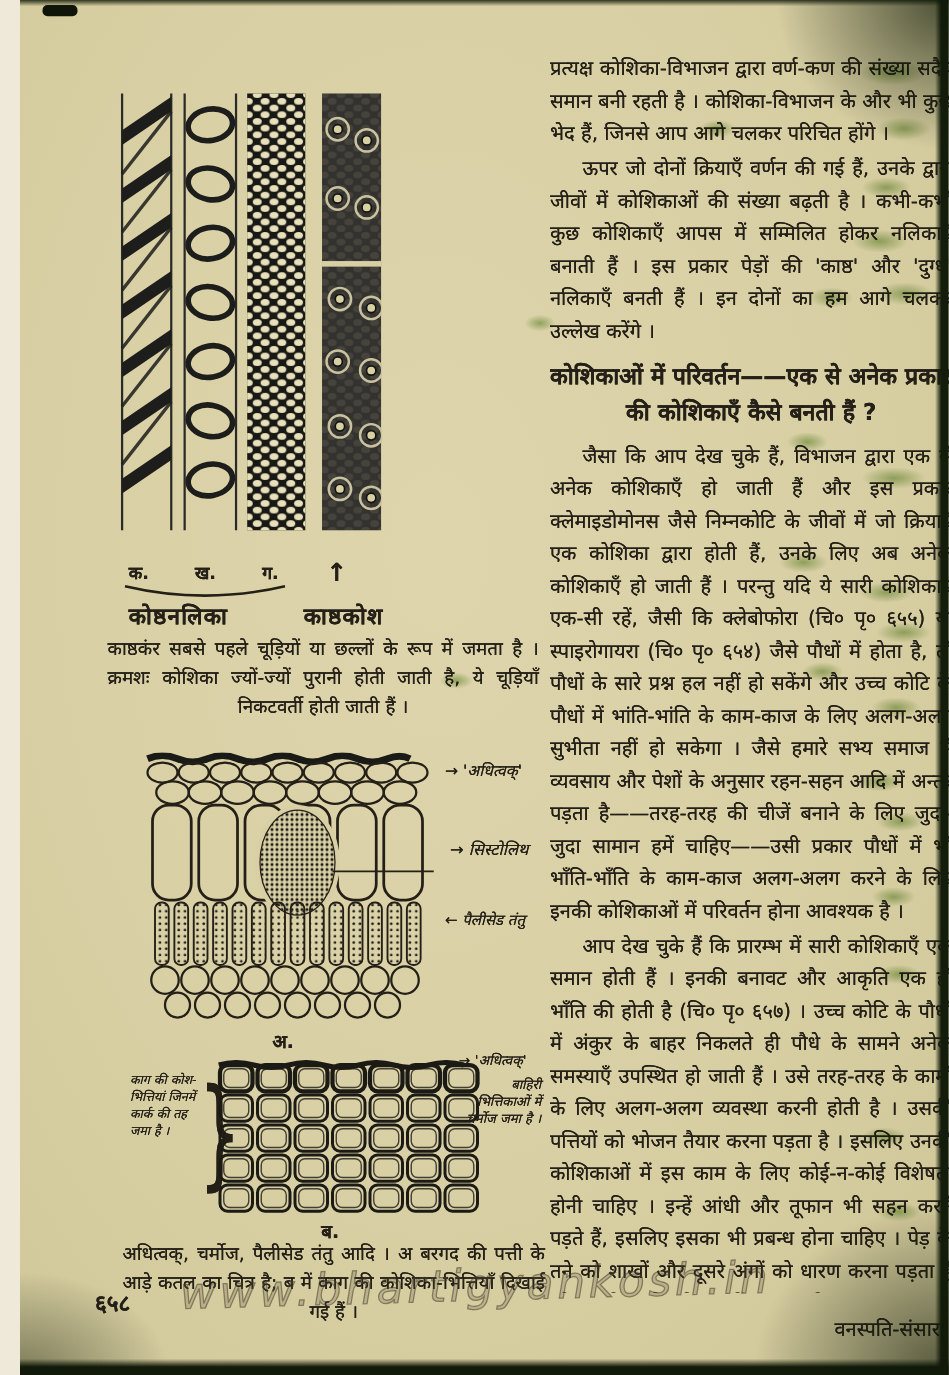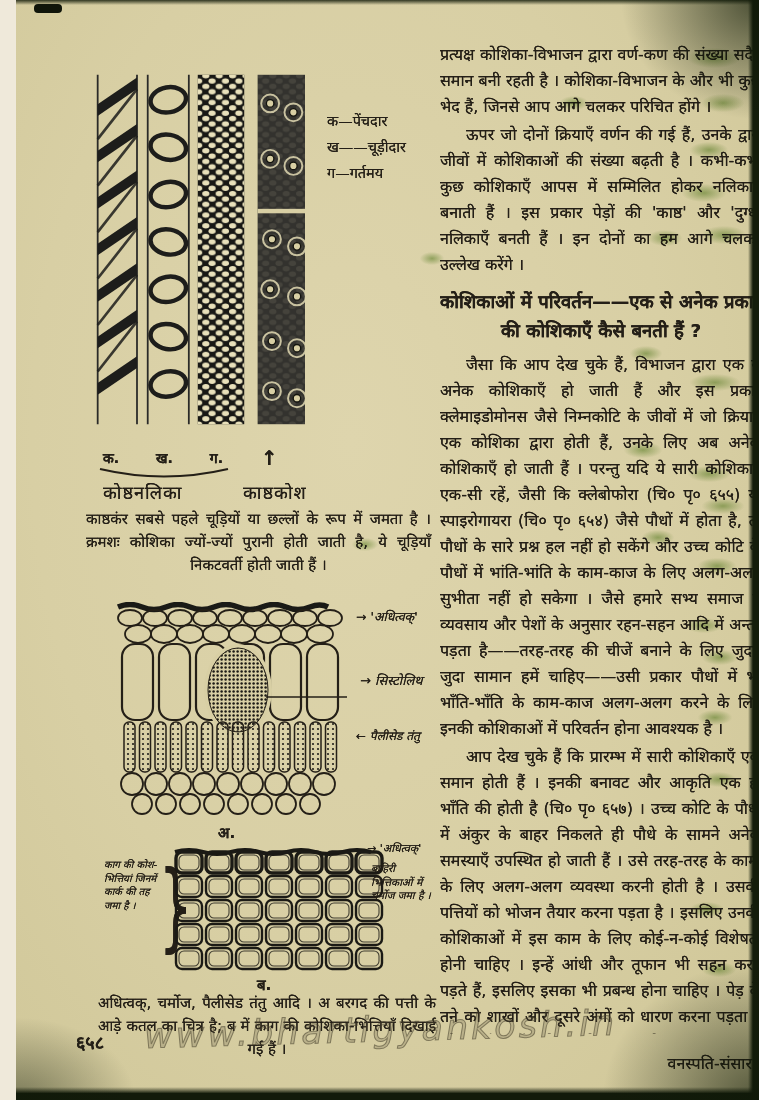--- a/index.html
+++ b/index.html
@@ -27,21 +27,21 @@
   .corner-bl{position:absolute;left:0;bottom:0;width:130px;height:90px;
     background:radial-gradient(ellipse at bottom left,rgba(15,25,8,.45),rgba(15,25,8,0) 65%);}
   .ink{color:#241f17;text-shadow:0 0 .4px currentColor;}
   .rcol{position:absolute;left:424px;top:42px;width:322px;height:992px;overflow:hidden;}
   .rcol p{margin:0 0 2px 0;font-size:16px;line-height:26px;text-align:justify;}
   .indent{text-indent:26px;}
   .heading{font-weight:bold;font-size:18.5px;line-height:29px;margin:9px 0 7px 0;}
   .heading .h2{display:block;text-align:center;}
   .caption{font-size:15px;line-height:23px;text-align:justify;text-align-last:center;}
   .legend{font-size:14.5px;line-height:26px;white-space:nowrap;}
-  .figname{font-size:18px;font-weight:normal;letter-spacing:1px;}
+  .figname{font-size:18px;font-weight:bold;letter-spacing:1px;}
   .letters{display:flex;justify-content:space-between;font-size:14px;font-weight:bold;}
   .handlbl{font-size:11px;line-height:13.5px;font-style:italic;}
   .gm{position:absolute;pointer-events:none;mix-blend-mode:multiply;
     background:radial-gradient(ellipse,rgba(110,156,63,.6),rgba(110,156,63,0) 72%);}
   .watermark{
     position:absolute;left:128px;top:1008px;width:575px;
     font-size:35px;font-style:italic;letter-spacing:3px;white-space:nowrap;
     color:rgba(85,78,58,.22);-webkit-text-stroke:1px rgba(70,64,44,.55);
     transform:rotate(-1.6deg);pointer-events:none;
   }
@@ -110,25 +110,20 @@
           <use href="#pit" x="198" y="186"></use>
           <use href="#pit" x="226" y="194"></use>
           <use href="#pit" x="196" y="242"></use>
           <use href="#pit" x="226" y="250"></use>
           <use href="#pit" x="198" y="300"></use>
           <use href="#pit" x="226" y="308"></use>
           <use href="#pit" x="198" y="356"></use>
           <use href="#pit" x="226" y="364"></use>
         </g>
     </svg>
-    <div class="legend ink" style="position:absolute;left:272px;top:60px;">
-      <div>क—पेंचदार</div>
-      <div>ख——चूड़ीदार</div>
-      <div>ग—गर्तमय</div>
-    </div>
     <div class="letters ink" style="position:absolute;left:48px;top:400px;width:120px;">
       <span>क.</span>
       <span>ख.</span>
       <span>ग.</span>
     </div>
     <svg width="135" height="16" viewBox="0 0 135 16" style="position:absolute;left:42px;top:418px;">
       <path d="M3,3 Q67,18 131,3" stroke="#241f17" stroke-width="2" fill="none"></path>
     </svg>
     <div class="ink" style="position:absolute;left:206px;top:398px;font-size:20px;font-weight:bold;">↑</div>
     <div class="figname ink" style="position:absolute;left:48px;top:432px;">कोष्ठनलिका</div>
@@ -286,21 +281,21 @@
           <rect x="96" y="103" width="20" height="15" rx="5" fill="none" stroke="#1b1a15" stroke-width="1.1" opacity="0.8"></rect>
           <rect x="123" y="100" width="26" height="21" rx="6" fill="none" stroke="#1b1a15" stroke-width="2.4"></rect>
           <rect x="126" y="103" width="20" height="15" rx="5" fill="none" stroke="#1b1a15" stroke-width="1.1" opacity="0.8"></rect>
           <rect x="153" y="100" width="26" height="21" rx="6" fill="none" stroke="#1b1a15" stroke-width="2.4"></rect>
           <rect x="156" y="103" width="20" height="15" rx="5" fill="none" stroke="#1b1a15" stroke-width="1.1" opacity="0.8"></rect>
           <rect x="183" y="100" width="26" height="21" rx="6" fill="none" stroke="#1b1a15" stroke-width="2.4"></rect>
           <rect x="186" y="103" width="20" height="15" rx="5" fill="none" stroke="#1b1a15" stroke-width="1.1" opacity="0.8"></rect>
         </g>
     </svg>
     <div class="handlbl ink" style="position:absolute;left:296px;top:0px;font-size:11px;">→ 'अधित्वक्'</div>
-    <div class="handlbl ink" style="position:absolute;left:300px;top:20px;width:62px;font-size:10.5px;">बाहिरी भित्तिकाओं में चर्मोज जमा है ।</div>
+    <div class="handlbl ink" style="position:absolute;left:300px;top:20px;width:62px;font-size:10.5px;text-align:right;">बाहिरी भित्तिकाओं में चर्मोज जमा है ।</div>
     <div class="ink" style="position:absolute;left:186px;top:132px;font-size:15px;font-weight:bold;">ब.</div>
   </div>
 
   <div class="caption ink" style="position:absolute;left:82px;top:992px;width:338px;">अधित्वक्, चर्मोज, पैलीसेड तंतु आदि । अ बरगद की पत्ती के आड़े कतल का चित्र है; ब में काग की कोशिका-भित्तियाँ दिखाई गई हैं ।</div>
 
   <div class="rcol ink">
     <p>प्रत्यक्ष कोशिका-विभाजन द्वारा वर्ण-कण की संख्या सदैव समान बनी रहती है । कोशिका-विभाजन के और भी कुछ भेद हैं, जिनसे आप आगे चलकर परिचित होंगे ।</p>
     <p class="indent">ऊपर जो दोनों क्रियाएँ वर्णन की गई हैं, उनके द्वारा जीवों में कोशिकाओं की संख्या बढ़ती है । कभी-कभी कुछ कोशिकाएँ आपस में सम्मिलित होकर नलिकाएँ बनाती हैं । इस प्रकार पेड़ों की 'काष्ठ' और 'दुग्ध' नलिकाएँ बनती हैं । इन दोनों का हम आगे चलकर उल्लेख करेंगे ।</p>
     <div class="heading">
       <span class="h1">कोशिकाओं में परिवर्तन——एक से अनेक प्रकार</span>

